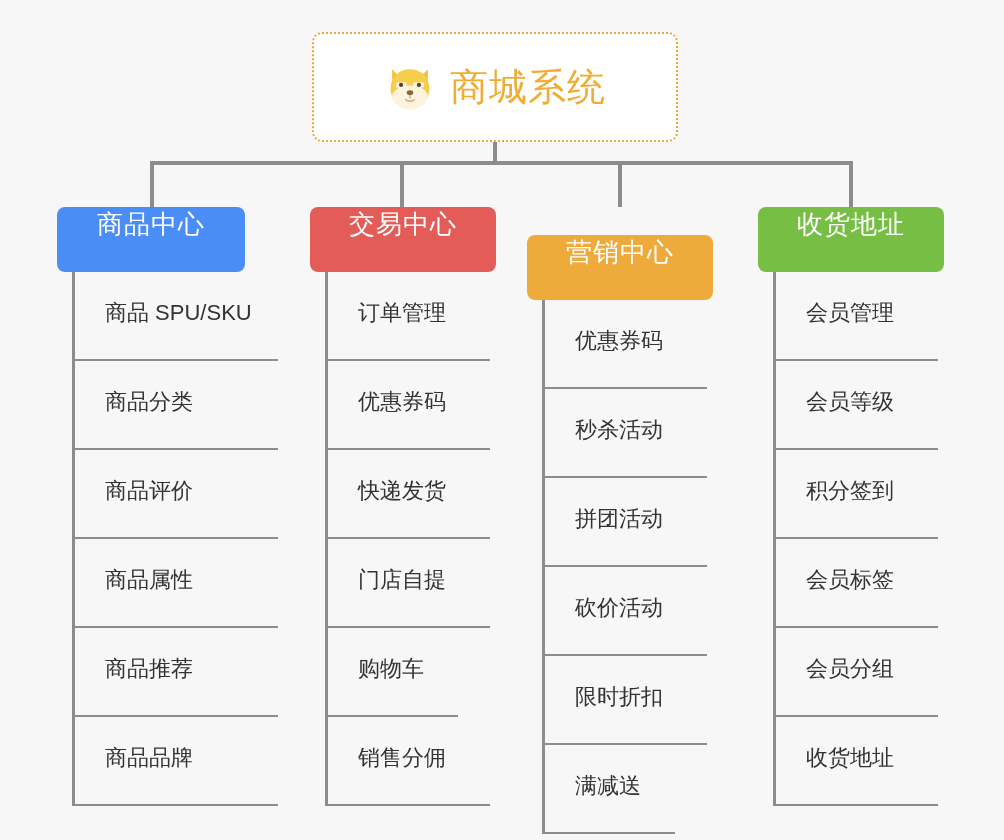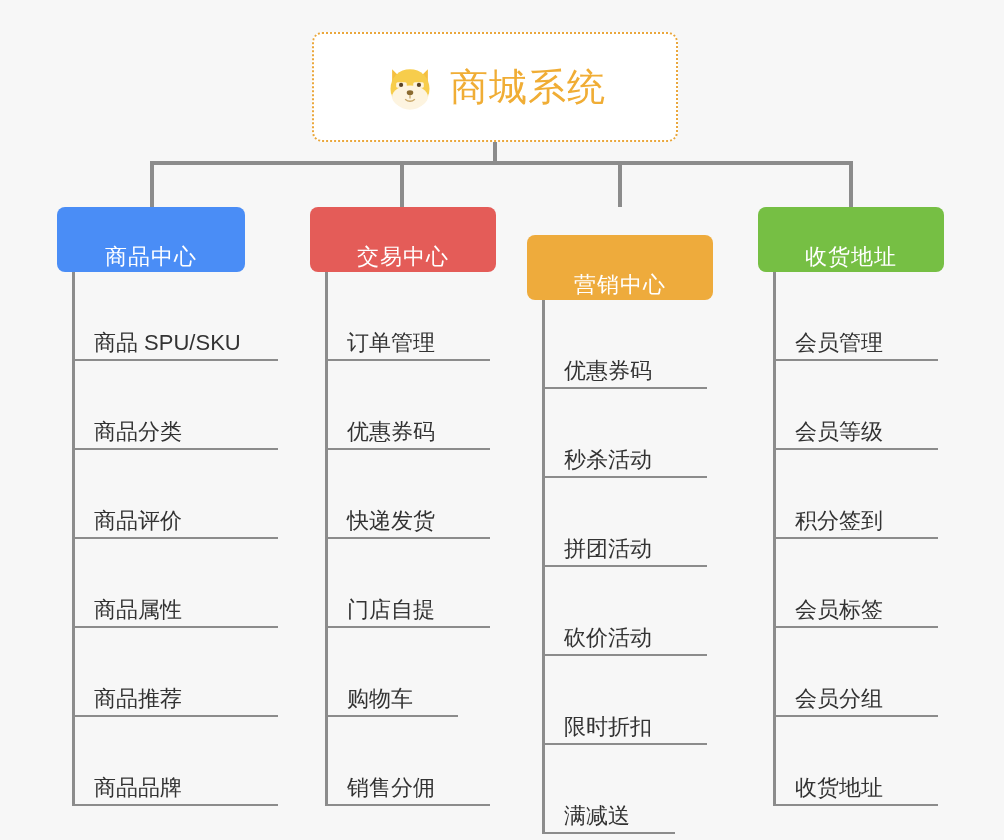--- a/index.html
+++ b/index.html
@@ -86,24 +86,24 @@
   .col-1 { left: 310px; width: 200px; }
   .col-2 { left: 527px; width: 200px; margin-top: 28px; }
   .col-3 { left: 758px; width: 200px; }
 
   .cat-header {
     width: 188px;
     height: 65px;
     box-sizing: border-box;
     border-radius: 8px;
     display: flex;
-    align-items: flex-end;
+    align-items: flex-start;
     justify-content: center;
     color: #ffffff;
-    font-size: 22px;
+    font-size: 26px;
     letter-spacing: 1px;
     position: relative;
     z-index: 2;
   }
   .col-1 .cat-header,
   .col-2 .cat-header,
   .col-3 .cat-header { width: 186px; }
 
   
   .spine-wrap {
@@ -122,22 +122,22 @@
   .leaf-list {
     list-style: none;
     margin: 0;
     padding: 0;
   }
   .leaf-item {
     position: relative;
     height: 89px;
     box-sizing: border-box;
     display: flex;
-    align-items: flex-end;
-    padding-left: 22px;
+    align-items: center;
+    padding-left: 33px;
     padding-bottom: 6px;
   }
   .leaf-item::after {
     content: "";
     position: absolute;
     left: 0;
     bottom: 0;
     height: 2px;
     background: #8c8c8c;
   }

